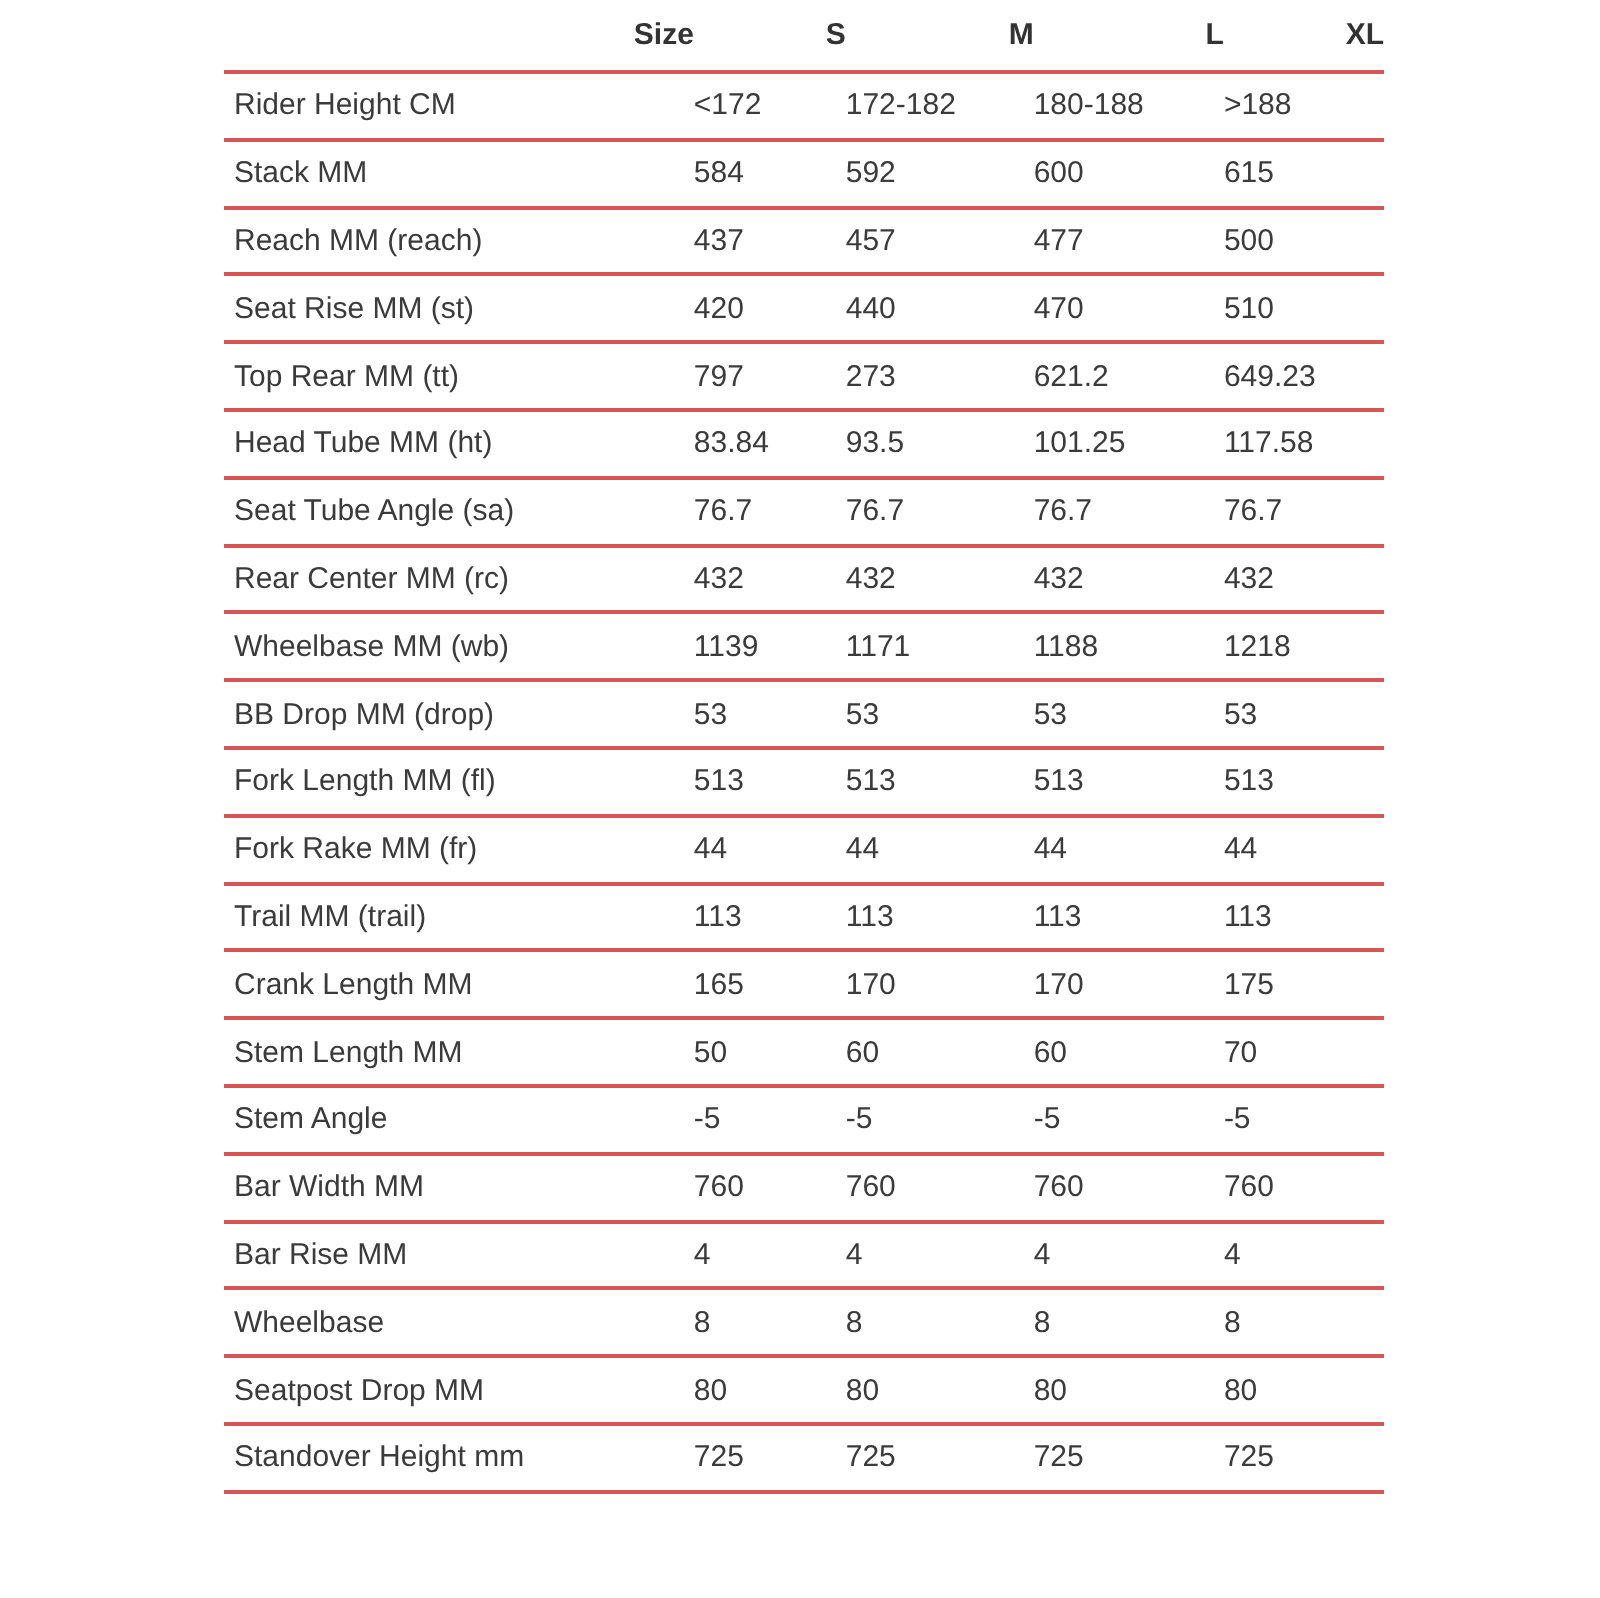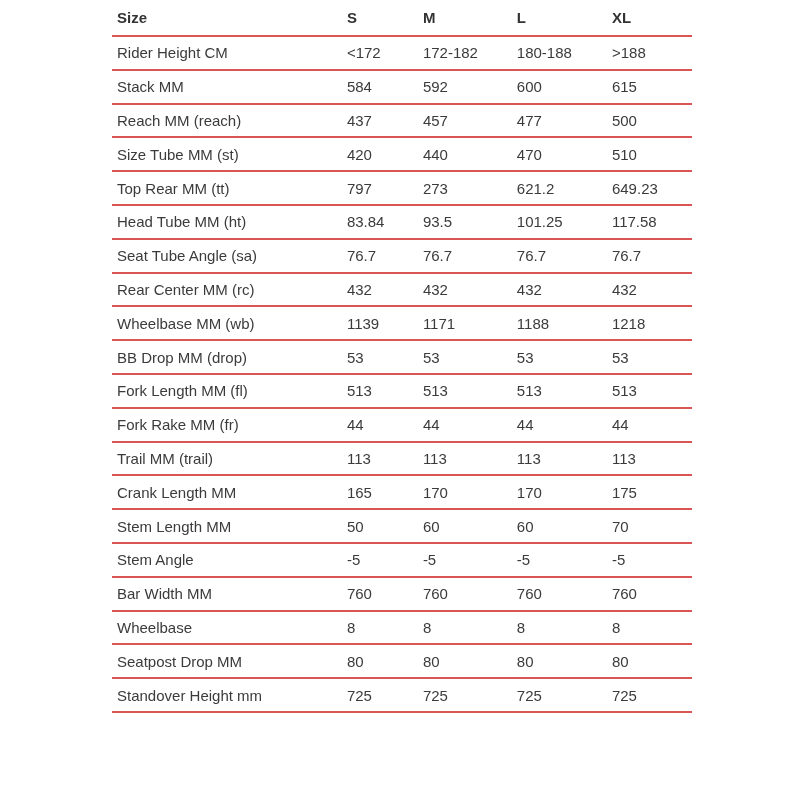--- a/index.html
+++ b/index.html
@@ -30,21 +30,21 @@
   th, td {
     text-align: left;
     vertical-align: middle;
     font-weight: 400;
     border-bottom: 2px solid #d85554;
     height: 33.8px;
     padding: 0;
     white-space: nowrap;
     overflow: hidden;
   }
-  th { font-weight: 700; color: #333333; height: 36px; }
+  th { font-weight: 700; color: #333333; height: 36px; text-align: right; }
   th:first-child, td:first-child { padding-left: 5px; }
 </style>
 </head>
 <body>
 
 <div class="table-wrap">
   <table>
     <colgroup>
       <col class="c0">
         <col class="c1">
@@ -77,21 +77,21 @@
           <td>615</td>
         </tr>
         <tr>
           <td>Reach MM (reach)</td>
           <td>437</td>
           <td>457</td>
           <td>477</td>
           <td>500</td>
         </tr>
         <tr>
-          <td>Size Tube MM (st)</td>
+          <td>Seat Rise MM (st)</td>
           <td>420</td>
           <td>440</td>
           <td>470</td>
           <td>510</td>
         </tr>
         <tr>
           <td>Top Rear MM (tt)</td>
           <td>797</td>
           <td>273</td>
           <td>621.2</td>
@@ -175,20 +175,27 @@
           <td>-5</td>
         </tr>
         <tr>
           <td>Bar Width MM</td>
           <td>760</td>
           <td>760</td>
           <td>760</td>
           <td>760</td>
         </tr>
         <tr>
+          <td>Bar Rise MM</td>
+          <td>4</td>
+          <td>4</td>
+          <td>4</td>
+          <td>4</td>
+        </tr>
+        <tr>
           <td>Wheelbase</td>
           <td>8</td>
           <td>8</td>
           <td>8</td>
           <td>8</td>
         </tr>
         <tr>
           <td>Seatpost Drop MM</td>
           <td>80</td>
           <td>80</td>

